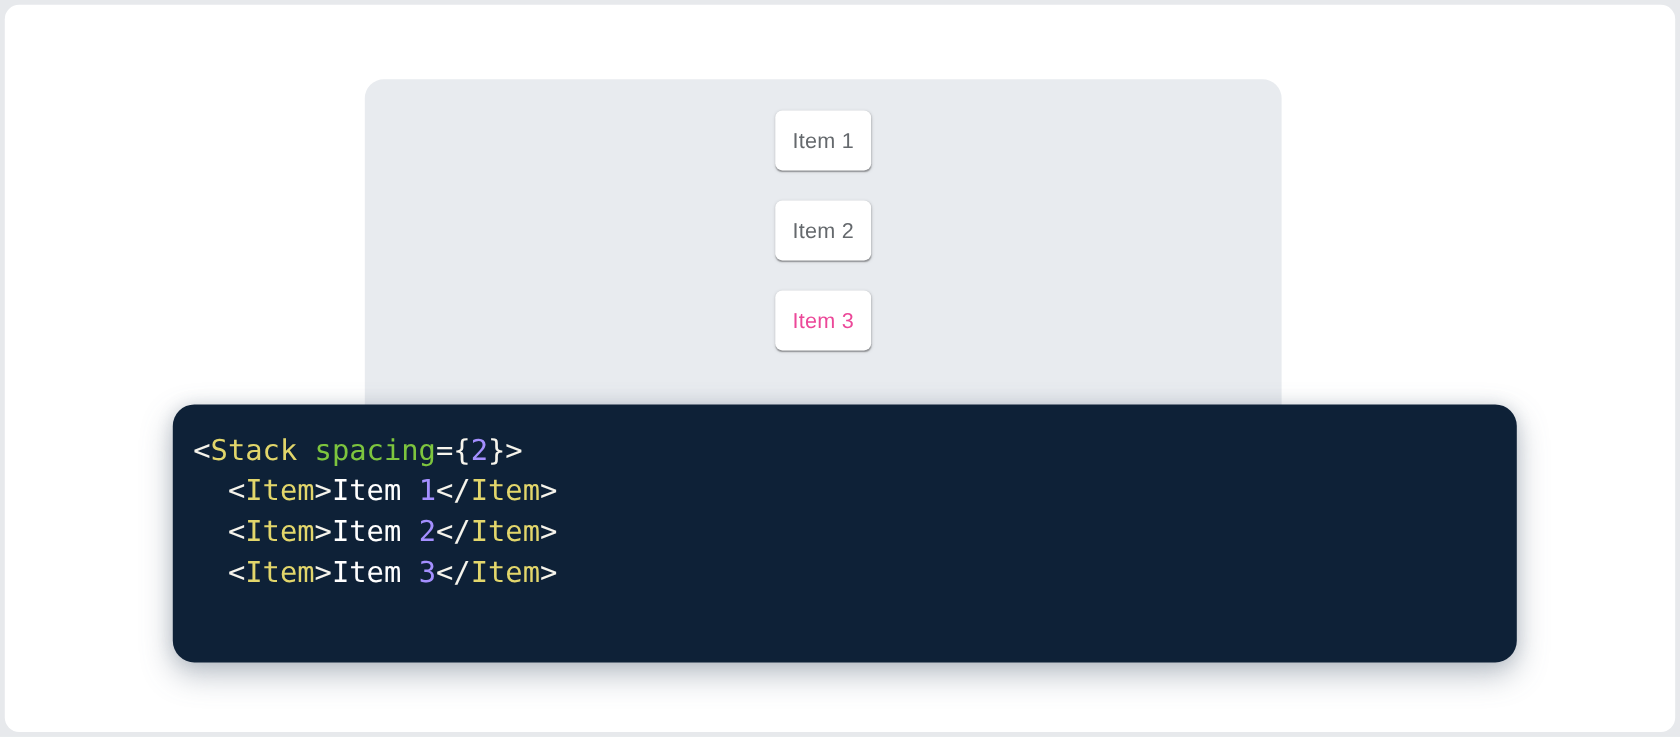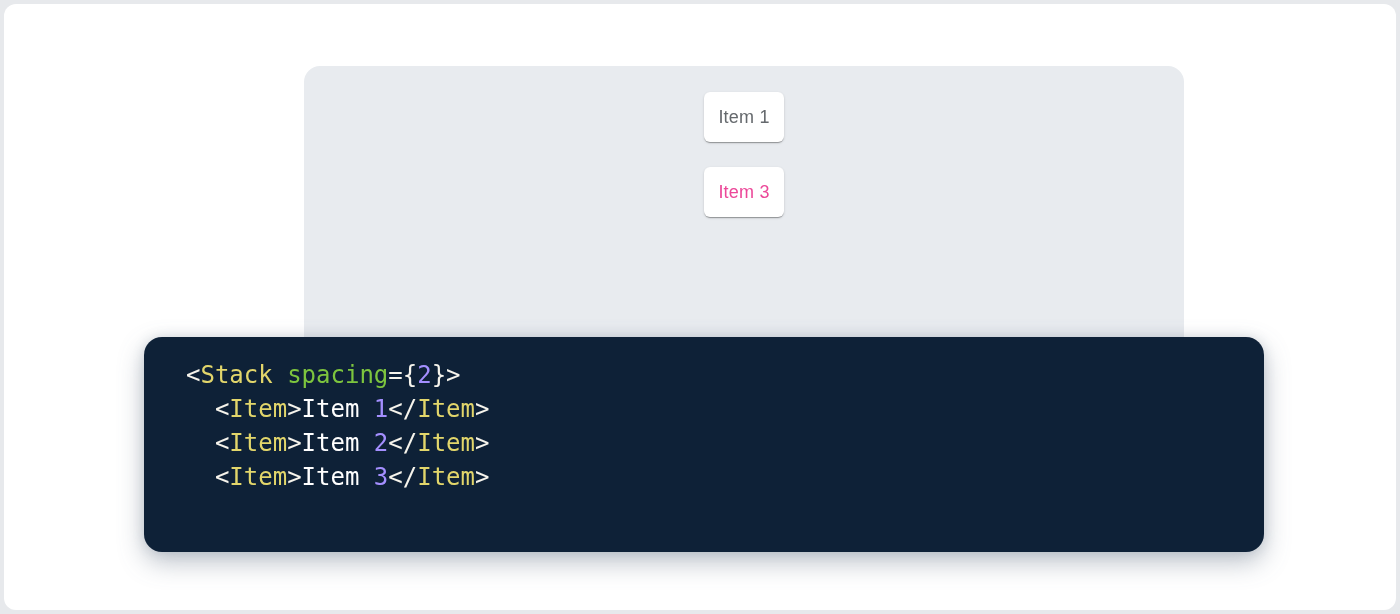--- a/index.html
+++ b/index.html
@@ -21,21 +21,21 @@
     top: 4px;
     right: 4px;
     bottom: 4px;
     border-radius: 12px;
     overflow: hidden;
   }
   .demo-panel {
     position: absolute;
     left: 300px;
     top: 62px;
-    width: 880px;
+    width: 764px;
     height: 300px;
     border-radius: 16px;
     display: flex;
     flex-direction: column;
     align-items: center;
     padding-top: 26px;
     box-sizing: border-box;
     gap: 25px;
     z-index: 1;
   }
@@ -54,21 +54,21 @@
     letter-spacing: 0.2px;
   }
   .code-block {
     position: absolute;
     left: 140px;
     top: 333px;
     width: 1120px;
     height: 215px;
     border-radius: 18px;
     box-sizing: border-box;
-    padding: 21px 42px;
+    padding: 21px 17px;
     box-shadow: 0 10px 26px rgba(96, 110, 128, 0.42),
                 0 0 12px rgba(96, 110, 128, 0.18);
     z-index: 2;
     font-family: "DejaVu Sans Mono", monospace;
     font-size: 24px;
     line-height: 34px;
   }
   .code-line {
     white-space: pre;
     height: 34px;
@@ -76,20 +76,21 @@
 </style>
 </head>
 <body style="background: rgb(231, 233, 236);">
 
 <div class="stage" style="background: rgb(231, 233, 236);">
   <div class="app-card" style="background: rgb(255, 255, 255);">
 
     <div class="demo-panel" style="background: rgb(232, 235, 239);">
 
     <div class="demo-item" style="color: rgb(101, 105, 109);">Item 1</div>
+        <div class="demo-item" style="color: rgb(101, 105, 109);">Item 2</div>
         <div class="demo-item" style="color: #ec4899;">Item 3</div>
       </div>
 
     <div class="code-block" style="background: rgb(14, 33, 55);">
 
     <div class="code-line"><span style="color: rgb(246, 244, 236);">&lt;</span><span style="color: rgb(226, 214, 107);">Stack</span><span style="color: rgb(255, 255, 255);"> </span><span style="color: rgb(125, 197, 62);">spacing</span><span style="color: rgb(246, 244, 236);">={</span><span style="color: rgb(164, 143, 255);">2</span><span style="color: rgb(246, 244, 236);">}&gt;</span></div>
         <div class="code-line"><span style="color: rgb(255, 255, 255);">  </span><span style="color: rgb(246, 244, 236);">&lt;</span><span style="color: rgb(226, 214, 107);">Item</span><span style="color: rgb(246, 244, 236);">&gt;</span><span style="color: rgb(255, 255, 255);">Item </span><span style="color: rgb(164, 143, 255);">1</span><span style="color: rgb(246, 244, 236);">&lt;/</span><span style="color: rgb(226, 214, 107);">Item</span><span style="color: rgb(246, 244, 236);">&gt;</span></div>
         <div class="code-line"><span style="color: rgb(255, 255, 255);">  </span><span style="color: rgb(246, 244, 236);">&lt;</span><span style="color: rgb(226, 214, 107);">Item</span><span style="color: rgb(246, 244, 236);">&gt;</span><span style="color: rgb(255, 255, 255);">Item </span><span style="color: rgb(164, 143, 255);">2</span><span style="color: rgb(246, 244, 236);">&lt;/</span><span style="color: rgb(226, 214, 107);">Item</span><span style="color: rgb(246, 244, 236);">&gt;</span></div>
         <div class="code-line"><span style="color: rgb(255, 255, 255);">  </span><span style="color: rgb(246, 244, 236);">&lt;</span><span style="color: rgb(226, 214, 107);">Item</span><span style="color: rgb(246, 244, 236);">&gt;</span><span style="color: rgb(255, 255, 255);">Item </span><span style="color: rgb(164, 143, 255);">3</span><span style="color: rgb(246, 244, 236);">&lt;/</span><span style="color: rgb(226, 214, 107);">Item</span><span style="color: rgb(246, 244, 236);">&gt;</span></div>
       </div>

